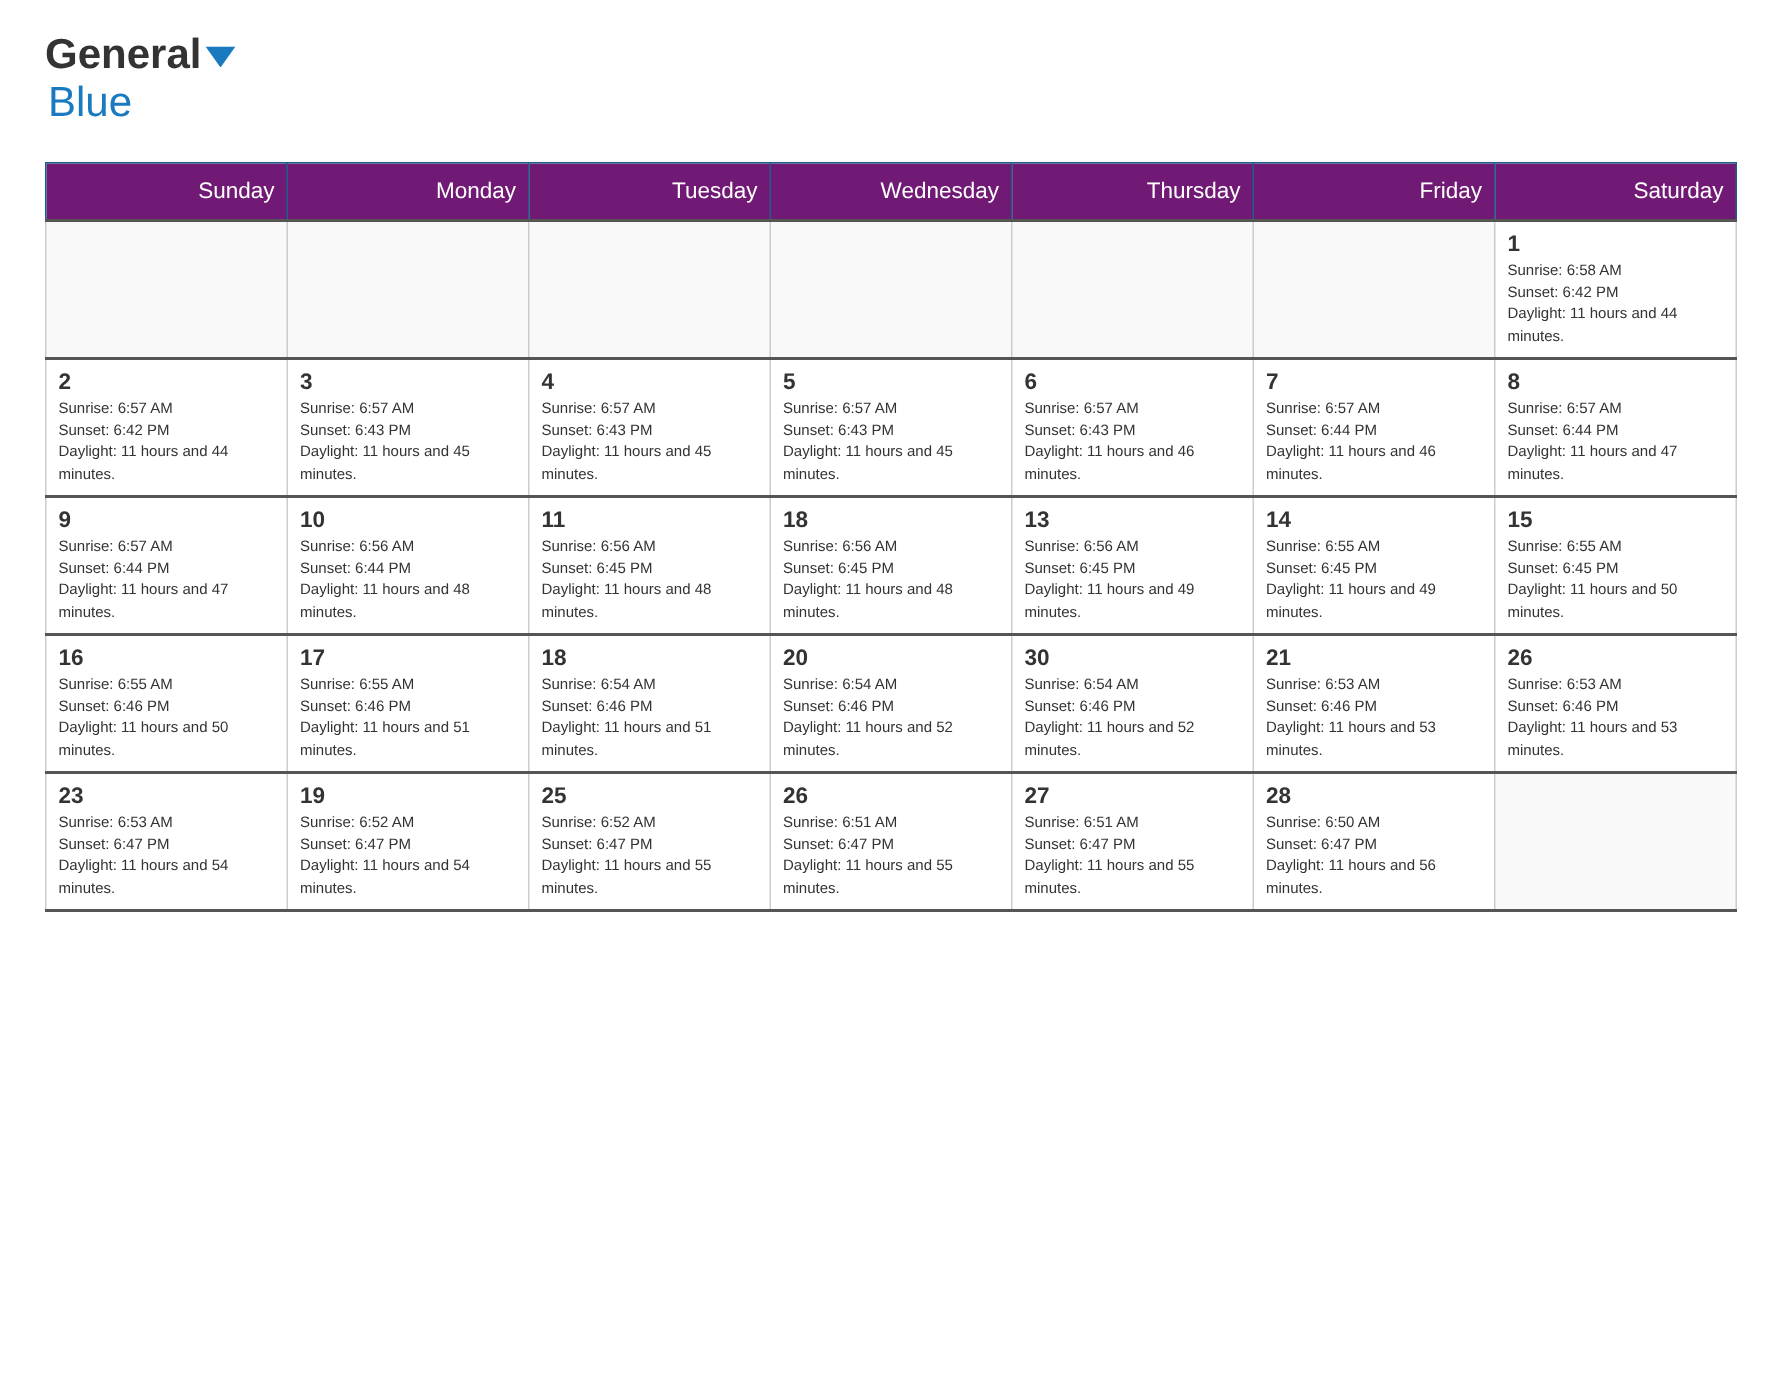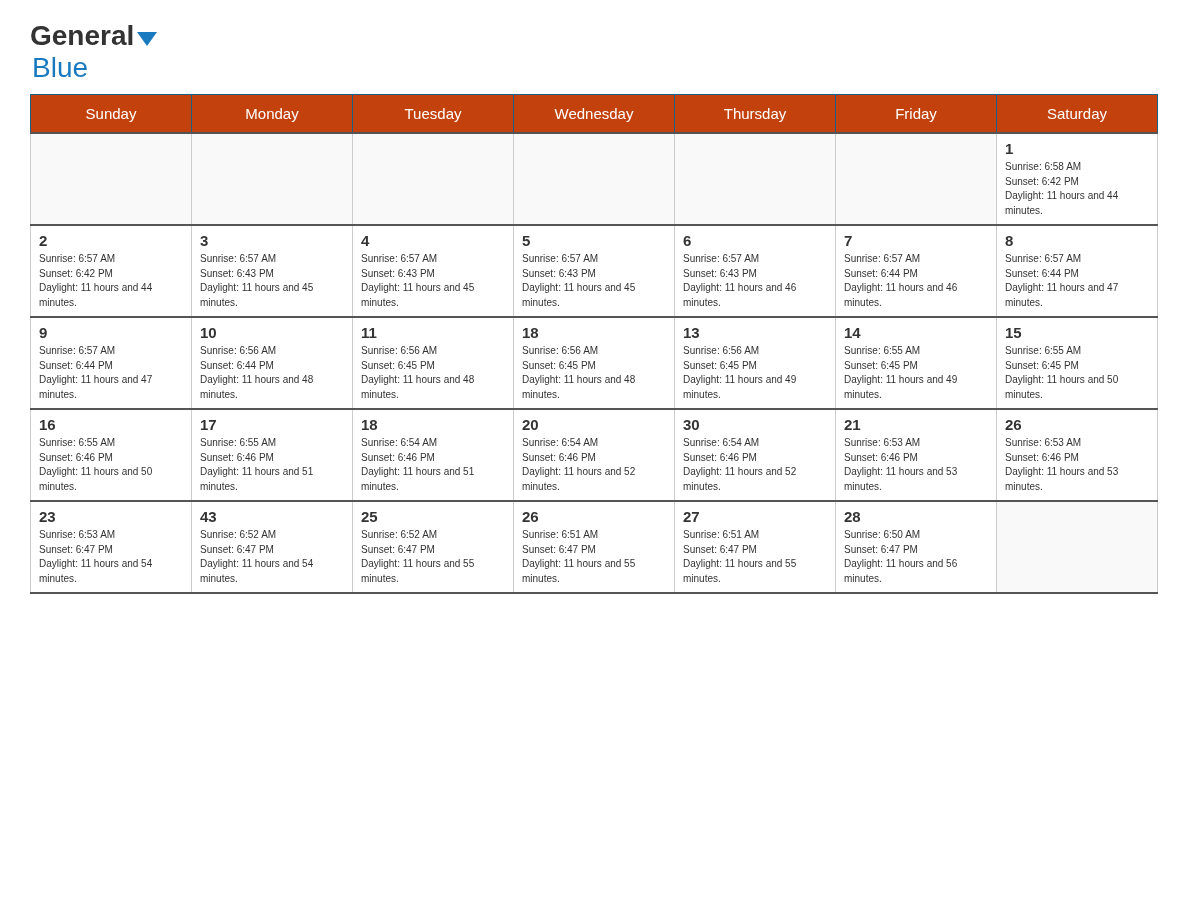--- a/index.html
+++ b/index.html
@@ -6,21 +6,21 @@
     body {
       font-family: Arial, sans-serif;
       background: #fff;
       padding: 20px 30px;
       color: #333;
     }
     .header-area {
       display: flex;
       justify-content: space-between;
       align-items: flex-start;
-      margin-bottom: 10px;
+      margin-bottom: 24px;
     }
     .logo {
       display: flex;
       flex-direction: column;
       align-items: flex-start;
     }
     .title-area {
       text-align: right;
     }
     .month-title {
@@ -33,26 +33,26 @@
       font-size: 20px;
       color: #444;
       margin-top: 4px;
     }
     .calendar {
       width: 100%;
       border-collapse: collapse;
       border: 1px solid #ccc;
     }
     .calendar th {
-      background-color: #c2410c;
+      background-color: #701a75;
       color: #fff;
       padding: 10px 8px;
       font-size: 15px;
       font-weight: normal;
-      text-align: center;
+      text-align: right;
       border: 1px solid #1a5f8a;
     }
     .calendar td {
       vertical-align: top;
       padding: 6px 8px;
       border: 1px solid #ccc;
       width: 14.28%;
       min-height: 90px;
       font-size: 12px;
       color: #333;
@@ -213,21 +213,21 @@
           <span class="day-number">26</span>
           <div class="day-info">Sunrise: 6:53 AM<br>Sunset: 6:46 PM<br>Daylight: 11 hours and 53 minutes.</div>
         </td>
       </tr>
       <tr>
         <td>
           <span class="day-number">23</span>
           <div class="day-info">Sunrise: 6:53 AM<br>Sunset: 6:47 PM<br>Daylight: 11 hours and 54 minutes.</div>
         </td>
         <td>
-          <span class="day-number">43</span>
+          <span class="day-number">19</span>
           <div class="day-info">Sunrise: 6:52 AM<br>Sunset: 6:47 PM<br>Daylight: 11 hours and 54 minutes.</div>
         </td>
         <td>
           <span class="day-number">25</span>
           <div class="day-info">Sunrise: 6:52 AM<br>Sunset: 6:47 PM<br>Daylight: 11 hours and 55 minutes.</div>
         </td>
         <td>
           <span class="day-number">26</span>
           <div class="day-info">Sunrise: 6:51 AM<br>Sunset: 6:47 PM<br>Daylight: 11 hours and 55 minutes.</div>
         </td>

